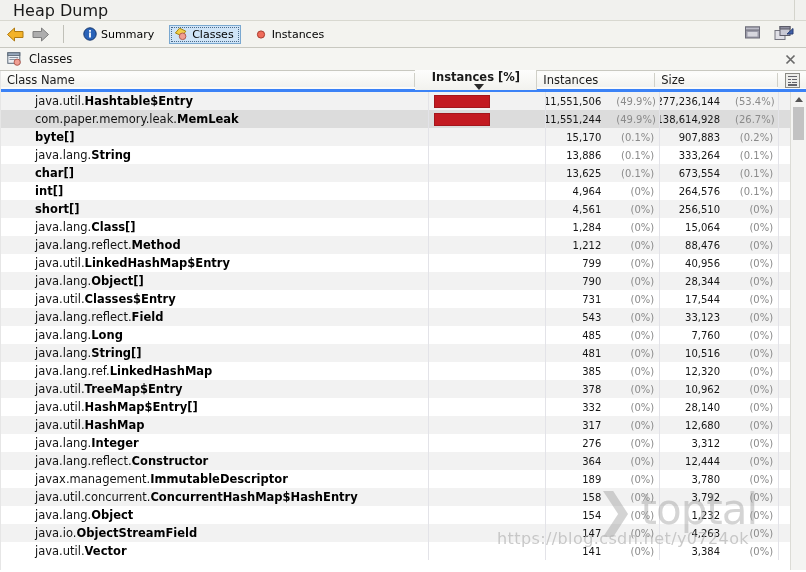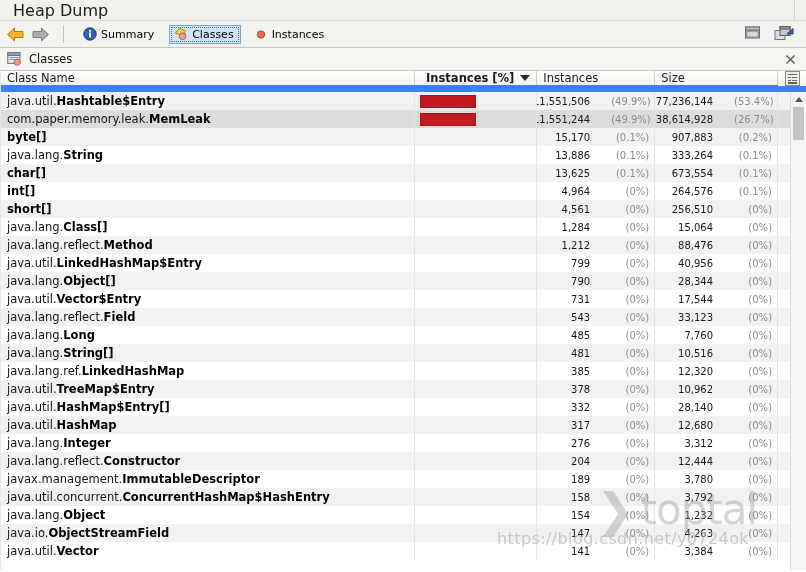--- a/index.html
+++ b/index.html
@@ -146,39 +146,39 @@
     background: #fff;
     box-sizing: border-box;
     border-left: 1px solid #e6e6e6;
     display: flex;
     flex-direction: column;
   }
   .thead {
     display: flex;
     height: 21px;
     background: #fbfbfa;
-    border-bottom: 7px solid #3b82f6;
+    border-bottom: 3px solid #3b82f6;
     box-sizing: border-box;
     align-items: center;
     flex: 0 0 21px;
   }
   .th {
     box-sizing: border-box;
     display: flex;
     align-items: center;
     font-size: 11.5px;
     color: #1a1a1a;
     border-right: 1px solid #d0d0c8;
     background: linear-gradient(#fdfdfc, #f2f2ee);
     padding: 0 6px;
     white-space: nowrap;
     overflow: hidden;
   }
   .th.c0 { width: 415px; }
-  .th.c1 { width: 122px; justify-content: flex-end; font-weight: bold; }
+  .th.c1 { width: 122px; justify-content: flex-end; font-weight: bold; flex-direction: column; }
   .th.c2 { width: 118px; }
   .th.c3 { width: 123px; }
   .th.cx {
     width: 28px;
     border-right: none;
     justify-content: center;
     padding: 0;
   }
   .sortarrow {
     display: inline-block;
@@ -218,38 +218,38 @@
   .cell {
     box-sizing: border-box;
     height: 18px;
     display: flex;
     align-items: center;
     border-right: 1px solid #e3e3e8;
     padding: 0 6px;
     overflow: hidden;
     white-space: nowrap;
   }
-  .cell.c0 { width: 415px; font-size: 11.5px; }
+  .cell.c0 { width: 415px; font-size: 11.5px; margin-left: 28px; }
   .cell.c1 { width: 122px; justify-content: flex-start; padding: 0; position: relative; }
   .cell.c2 { width: 118px; justify-content: flex-end; padding-right: 5px; }
   .cell.c3 { width: 123px; justify-content: flex-end; padding-right: 5px; }
   .cell.cx { width: 28px; border-right: none; padding: 0; }
 
   .pkg { color: #111; font-weight: normal; }
   .cls { color: #000; font-weight: bold; }
 
   .num {
     font-size: 10px;
     color: #151515;
     text-align: right;
   }
   .pct {
     font-size: 10px;
     color: #8a8a8a;
-    margin-left: 21px;
+    margin-left: 15px;
     min-width: 38px;
     text-align: right;
     display: inline-block;
   }
   .bar {
     height: 13px;
     background: #c31a21;
     border: 1px solid #a3161c;
     box-sizing: border-box;
     margin-left: 5px;
@@ -619,21 +619,21 @@
         </div>
         <div class="cell c3">
           <span class="num">28,344</span>
           <span class="pct">(0%)</span>
         </div>
         <div class="cell cx"></div>
       </div>
       <div class="row">
         <div class="cell c0">
           <span class="pkg">java.util.</span>
-          <span class="cls">Vector$Entry</span>
+          <span class="cls">Classes$Entry</span>
         </div>
         <div class="cell c1"></div>
         <div class="cell c2">
           <span class="num">731</span>
           <span class="pct">(0%)</span>
         </div>
         <div class="cell c3">
           <span class="num">17,544</span>
           <span class="pct">(0%)</span>
         </div>
@@ -767,21 +767,21 @@
         </div>
         <div class="cell cx"></div>
       </div>
       <div class="row alt">
         <div class="cell c0">
           <span class="pkg">java.lang.reflect.</span>
           <span class="cls">Constructor</span>
         </div>
         <div class="cell c1"></div>
         <div class="cell c2">
-          <span class="num">204</span>
+          <span class="num">364</span>
           <span class="pct">(0%)</span>
         </div>
         <div class="cell c3">
           <span class="num">12,444</span>
           <span class="pct">(0%)</span>
         </div>
         <div class="cell cx"></div>
       </div>
       <div class="row">
         <div class="cell c0">

